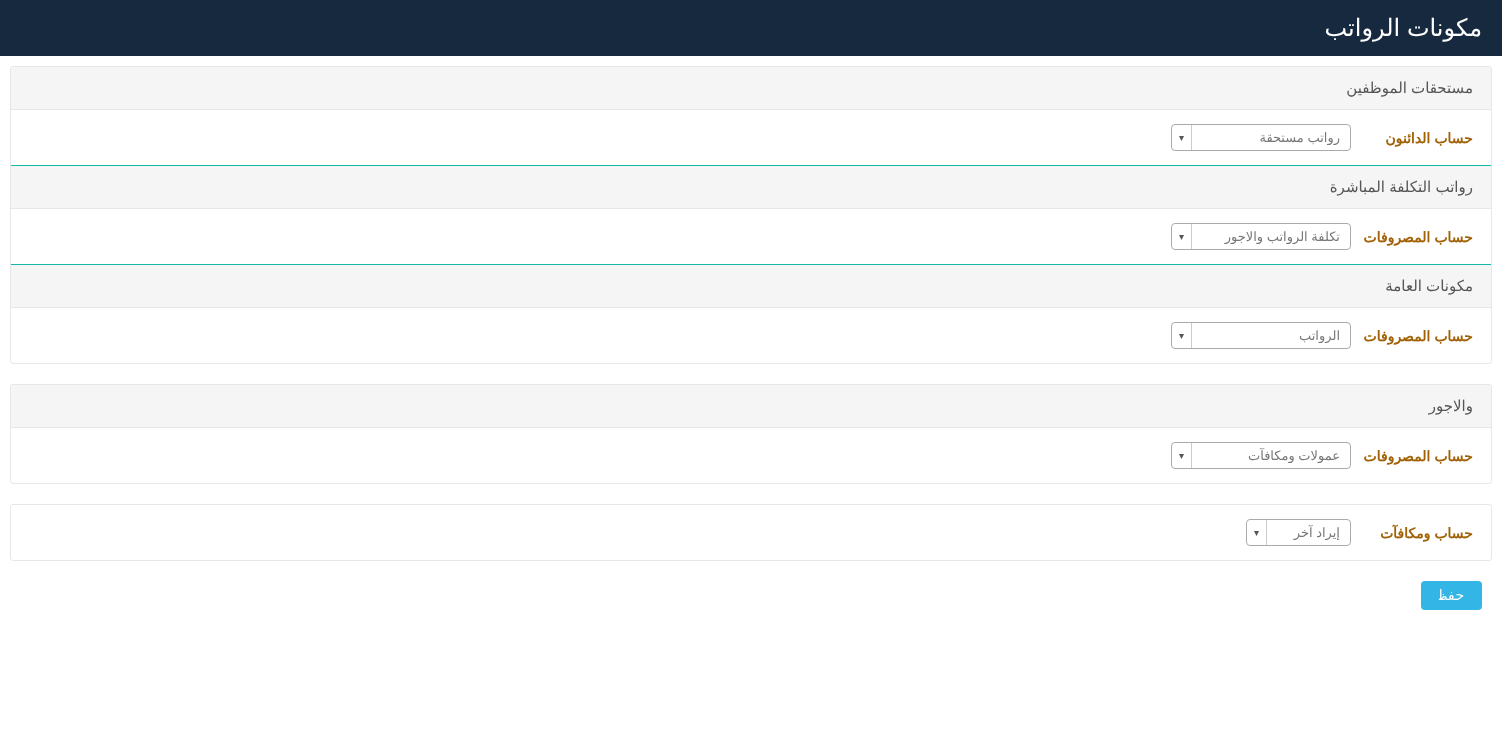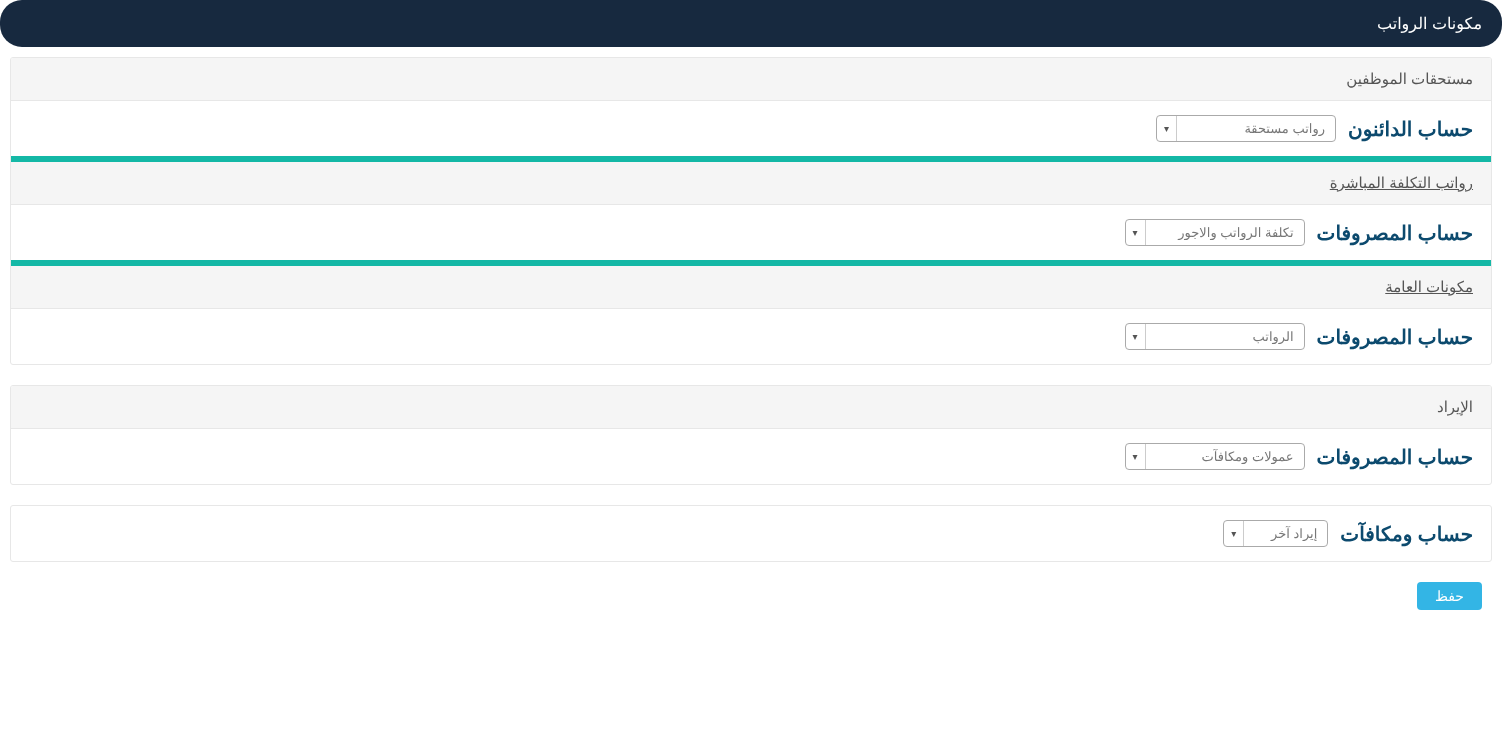--- a/index.html
+++ b/index.html
@@ -9,53 +9,51 @@
 }
 body {
   font-family: Tahoma, Arial, sans-serif;
   background: #ffffff;
   direction: rtl;
 }
 .header {
   background: #17293f;
   color: #ffffff;
   padding: 14px 20px;
-  font-size: 16px;
-  border-radius: 22px;
+  font-size: 24px;
 }
 .container {
   padding: 10px;
 }
 .panel {
   border: 1px solid #e7e7e7;
   border-radius: 3px;
   margin-bottom: 20px;
   overflow: hidden;
 }
 .section-header {
   background: #f5f5f5;
   padding: 12px 18px;
   font-size: 15px;
   color: #555;
   border-bottom: 1px solid #e7e7e7;
 }
 .section-header.sub {
-  border-top: 6px solid #14b8a6;
-  text-decoration: underline;
+  border-top: 1px solid #14b8a6;
 }
 .form-row {
   display: flex;
   align-items: center;
   padding: 14px 18px;
   gap: 12px;
 }
 .form-label {
   font-weight: bold;
-  color: #0c4a6e;
-  font-size: 20px;
+  color: #a16207;
+  font-size: 14px;
   min-width: 110px;
 }
 .select-wrapper {
   position: relative;
   display: inline-block;
 }
 .form-select {
   appearance: none;
   -webkit-appearance: none;
   -moz-appearance: none;
@@ -89,21 +87,21 @@
   justify-content: flex-start;
   padding: 0 10px 20px 10px;
 }
 .btn-save {
   background: #33b5e5;
   color: #ffffff;
   border: none;
   border-radius: 4px;
   padding: 6px 18px;
   font-size: 14px;
-  font-family: Liberation Sans, sans-serif;
+  font-family: Liberation Mono, monospace;
   cursor: pointer;
 }
 </style>
 </head>
 <body>
 
 <div class="header">
   <span>مكونات الرواتب</span>
 </div>
 
@@ -138,21 +136,21 @@
       <span class="select-wrapper">
         <select class="form-select">
           <option>الرواتب</option>
         </select>
         <span class="select-arrow">▾</span>
       </span>
     </div>
   </div>
 
   <div class="panel">
-    <div class="section-header">الإيراد</div>
+    <div class="section-header">والاجور</div>
     <div class="form-row">
       <span class="form-label">حساب المصروفات</span>
       <span class="select-wrapper">
         <select class="form-select">
           <option>عمولات ومكافآت</option>
         </select>
         <span class="select-arrow">▾</span>
       </span>
     </div>
   </div>

